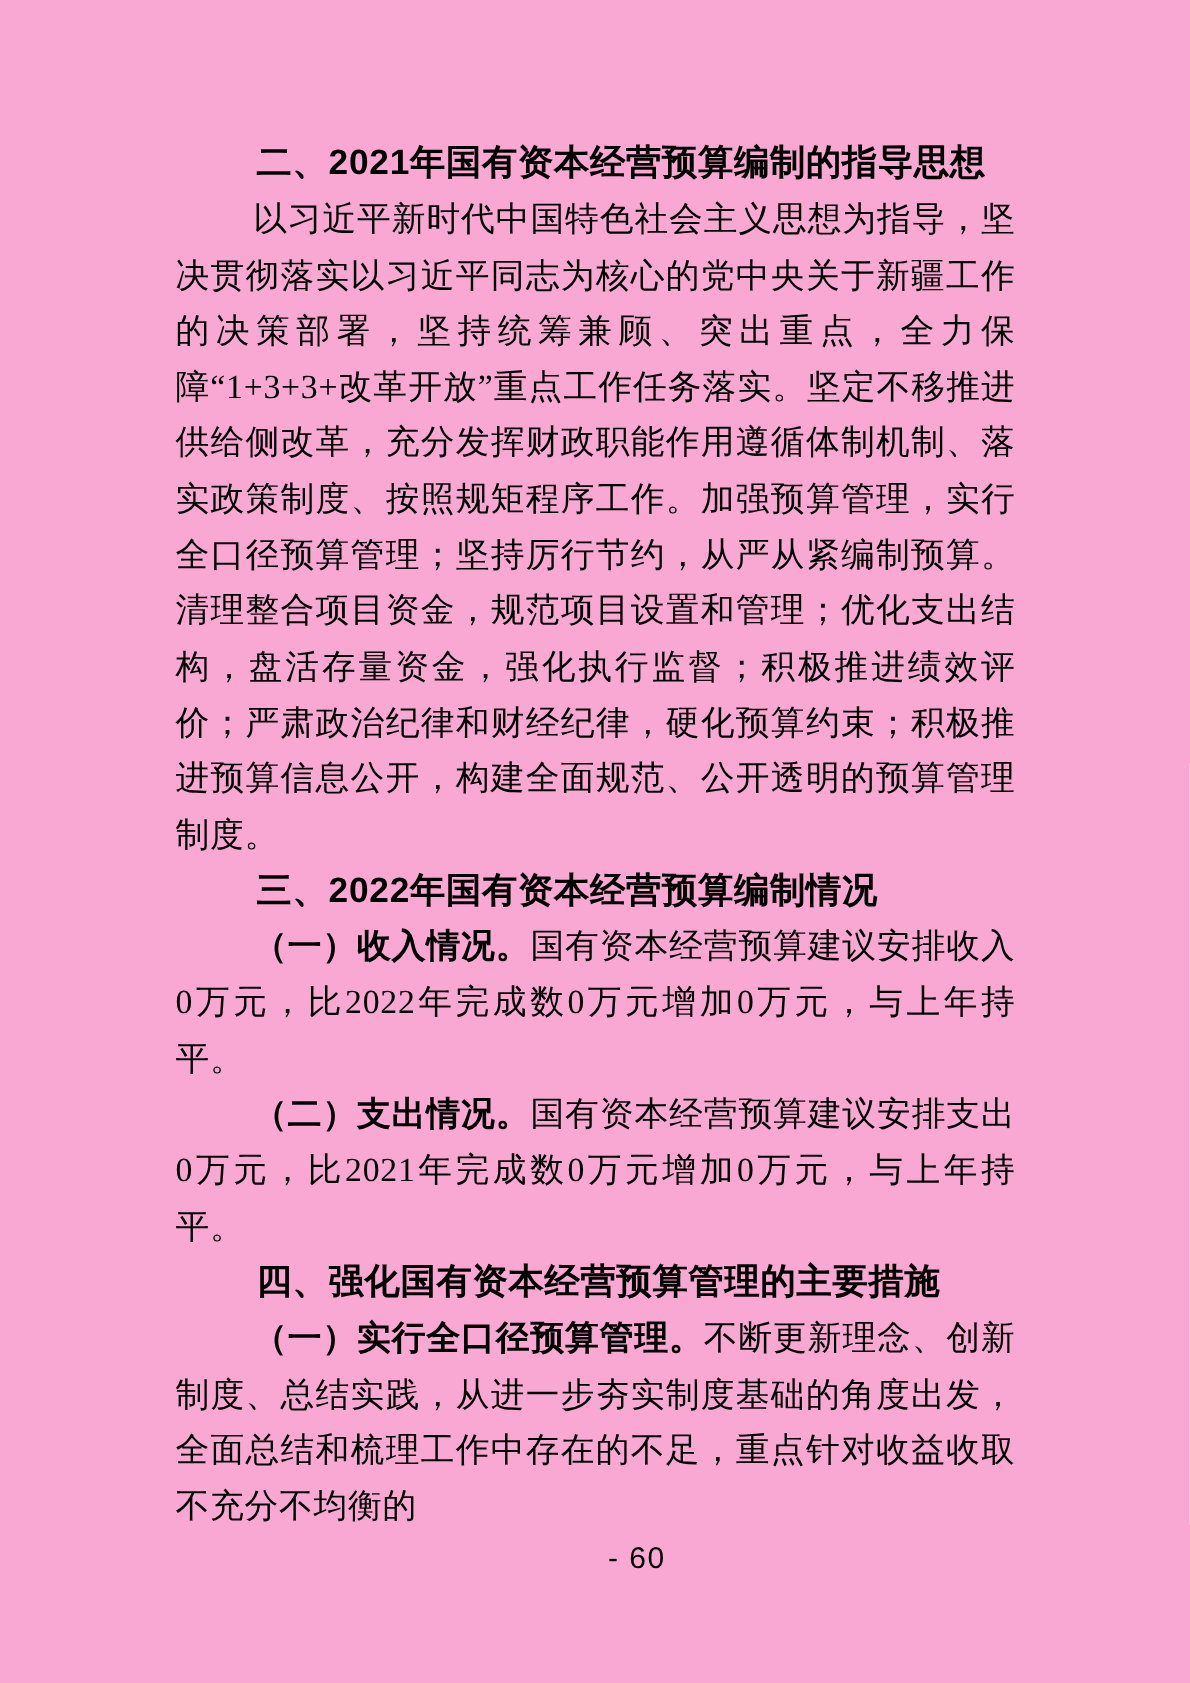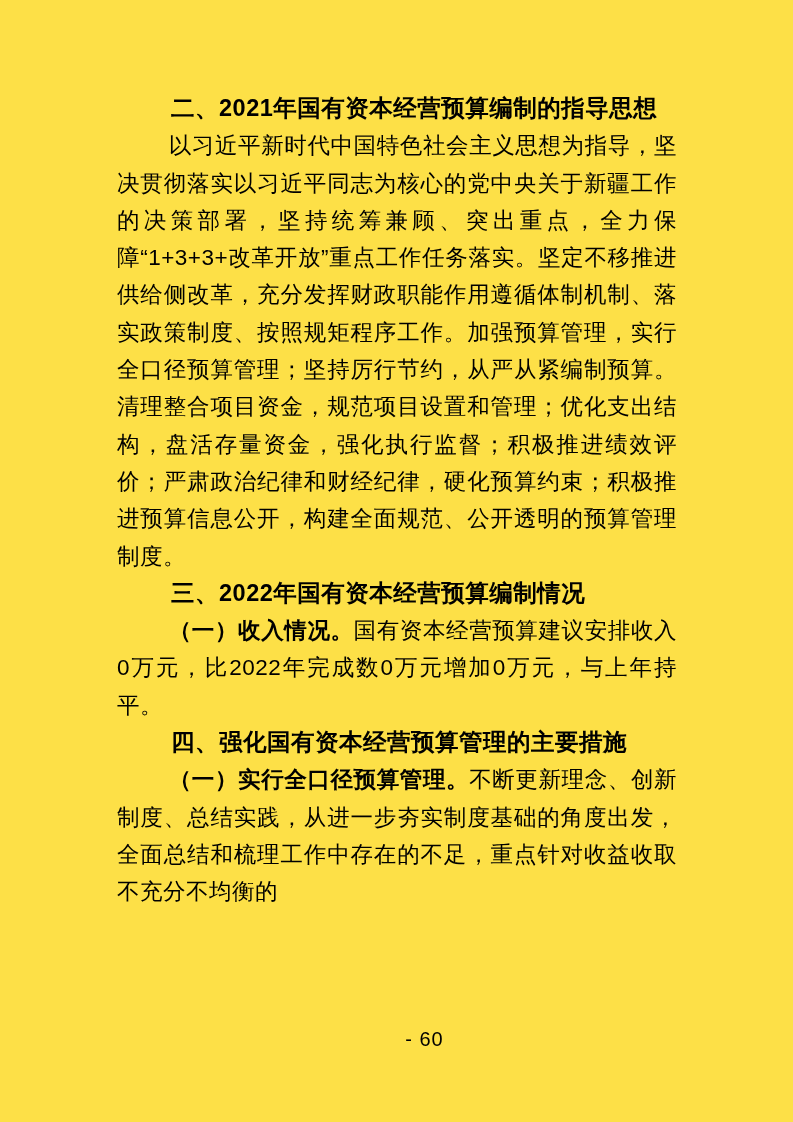--- a/index.html
+++ b/index.html
@@ -10,33 +10,33 @@
     color: #000000;
     overflow: hidden;
     font-family: "Liberation Serif", "DejaVu Serif", serif;
   }
   .page {
     position: relative;
     box-sizing: border-box;
     width: 793px;
     height: 1122px;
     padding: 90px 116px 0 117px;
-    background: #fde047;
+    background: #f9a8d4;
   }
   .doc {
     width: 560px;
     font-size: 22.5px;
     line-height: 37.3px;
     text-align: justify;
     letter-spacing: 0.5px;
   }
   .doc p.body {
     margin: 0;
     text-indent: 2.3em;
-    font-family: Liberation Sans, sans-serif;
+    font-family: Liberation Serif, serif;
   }
   .doc h2.hd {
     margin: 0;
     text-indent: 2.3em;
     font-size: 23.5px;
     line-height: 37.3px;
     font-weight: bold;
     text-align: left;
     letter-spacing: 0.5px;
     font-family: "Liberation Sans", "DejaVu Sans", sans-serif;
@@ -64,20 +64,21 @@
   <div class="doc">
 
     <h2 class="hd">二、2021年国有资本经营预算编制的指导思想</h2>
 
     <p class="body">以习近平新时代中国特色社会主义思想为指导，坚决贯彻落实以习近平同志为核心的党中央关于新疆工作的决策部署，坚持统筹兼顾、突出重点，全力保障“1+3+3+改革开放”重点工作任务落实。坚定不移推进供给侧改革，充分发挥财政职能作用遵循体制机制、落实政策制度、按照规矩程序工作。加强预算管理，实行全口径预算管理；坚持厉行节约，从严从紧编制预算。清理整合项目资金，规范项目设置和管理；优化支出结构，盘活存量资金，强化执行监督；积极推进绩效评价；严肃政治纪律和财经纪律，硬化预算约束；积极推进预算信息公开，构建全面规范、公开透明的预算管理制度。</p>
 
     <h2 class="hd">三、2022年国有资本经营预算编制情况</h2>
 
     <p class="body"><span class="lead">（一）收入情况。</span><span>国有资本经营预算建议安排收入0万元，比2022年完成数0万元增加0万元，与上年持平。</span></p>
 
+    <p class="body"><span class="lead">（二）支出情况。</span><span>国有资本经营预算建议安排支出0万元，比2021年完成数0万元增加0万元，与上年持平。</span></p>
 
 
     <h2 class="hd">四、强化国有资本经营预算管理的主要措施</h2>
 
     <p class="body"><span class="lead">（一）实行全口径预算管理。</span><span>不断更新理念、创新制度、总结实践，从进一步夯实制度基础的角度出发，全面总结和梳理工作中存在的不足，重点针对收益收取不充分不均衡的</span></p>
 
   </div>
 
   <div class="footer">
     <span>- 60</span>

